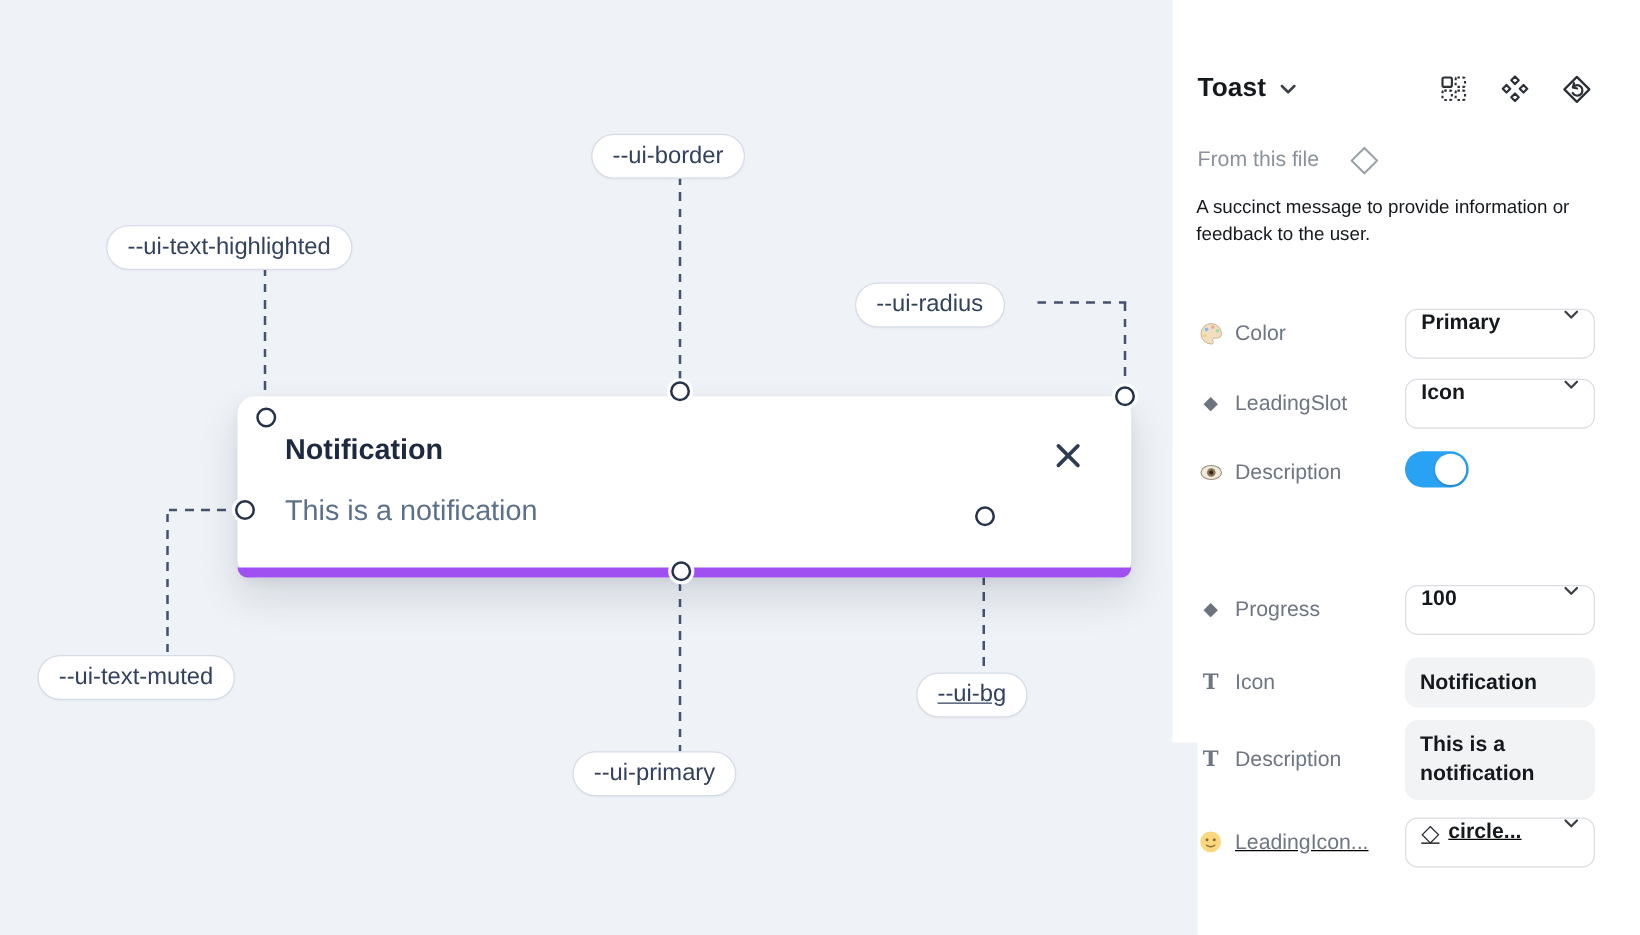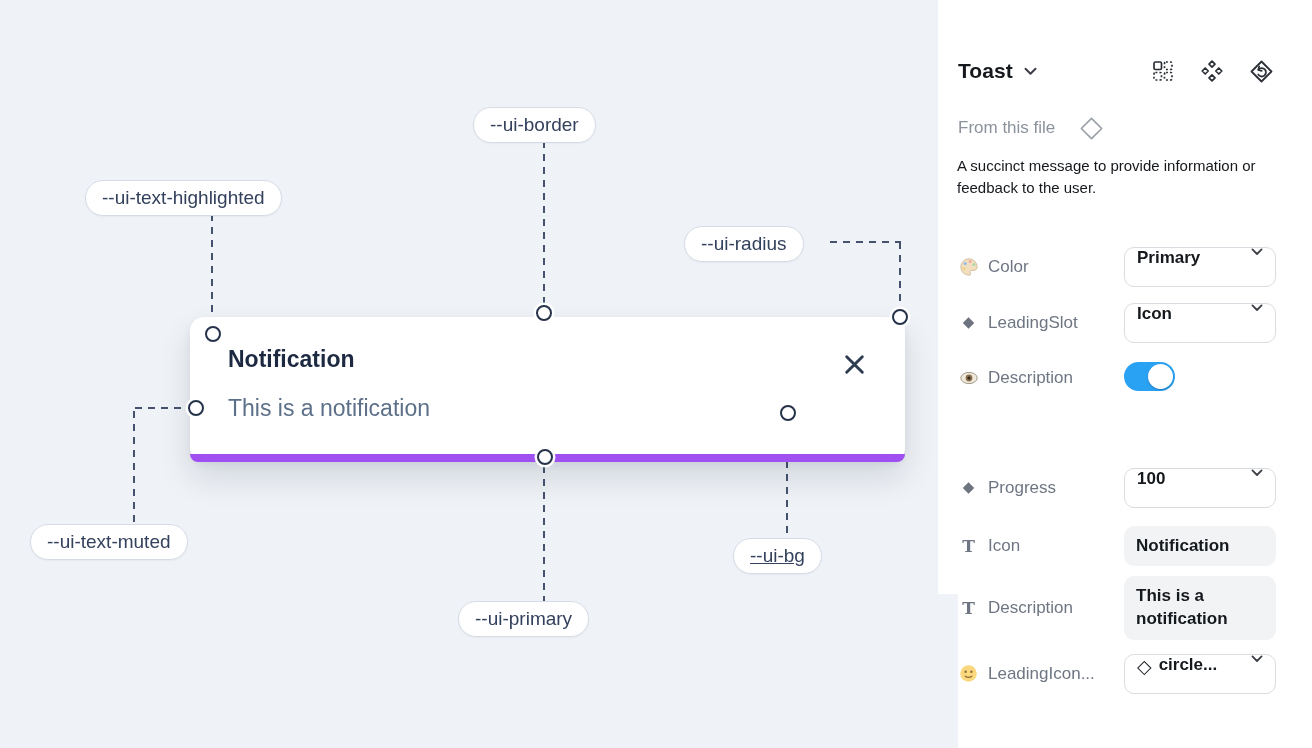--- a/index.html
+++ b/index.html
@@ -258,21 +258,21 @@
     <div class="prow" style="top:573px; height:70px;">
       <span class="prow-label">
         <span class="li glyph-T">T</span>
         <span>Description</span>
       </span>
       <span class="control">
         <span class="textfield multiline">This is a notification</span>
       </span>
     </div>
 
-    <div class="prow" style="top:654px;">
+    <div class="prow" style="top:654px;text-decoration:underline;">
       <span class="prow-label">
         <span class="li">
           <svg width="19" height="19" viewBox="0 0 19 19">
             <circle cx="9.5" cy="9.5" r="8.3" fill="#fbd77e"></circle>
             <circle cx="6.6" cy="7.8" r="1.2" fill="#8a6d3b"></circle>
             <circle cx="12.4" cy="7.8" r="1.2" fill="#8a6d3b"></circle>
             <path d="M6.2 12.2 q3.3 2.4 6.6 0" stroke="#8a6d3b" stroke-width="1.2" fill="none" stroke-linecap="round"></path>
           </svg>
         </span>
         <span>LeadingIcon...</span>

